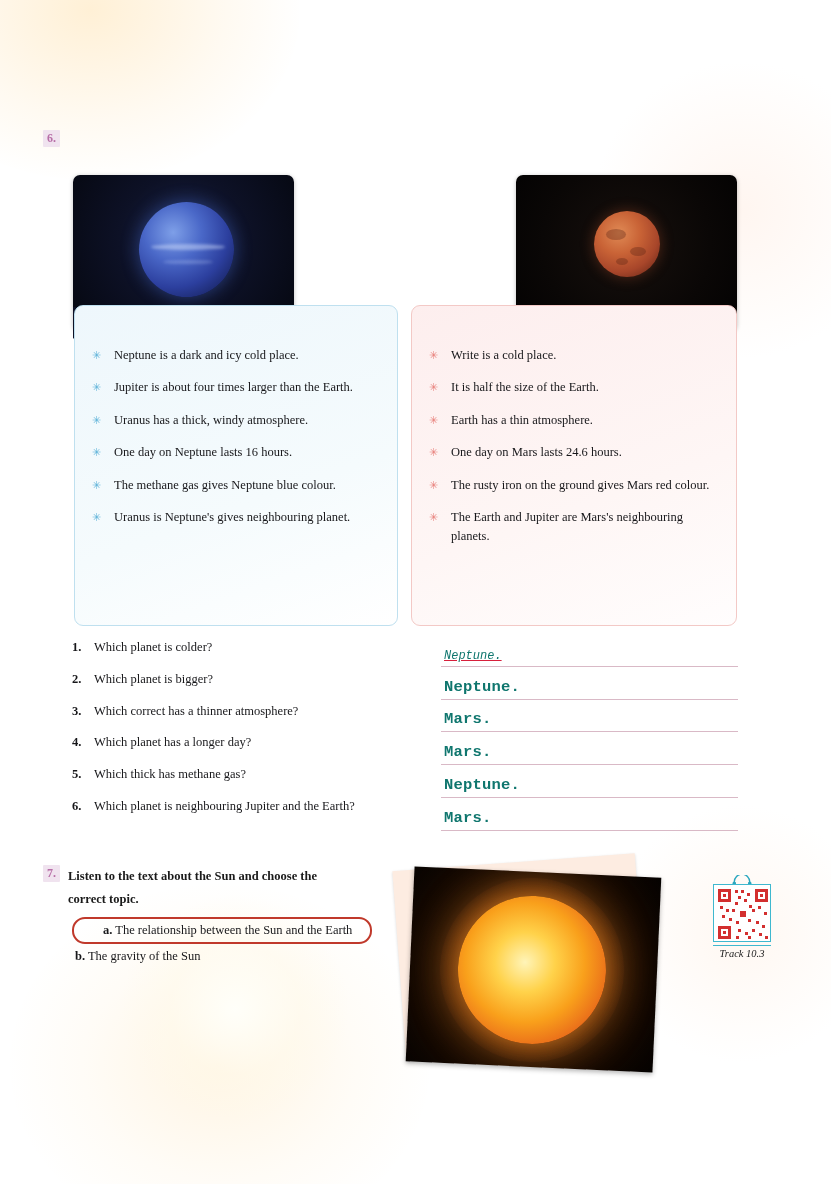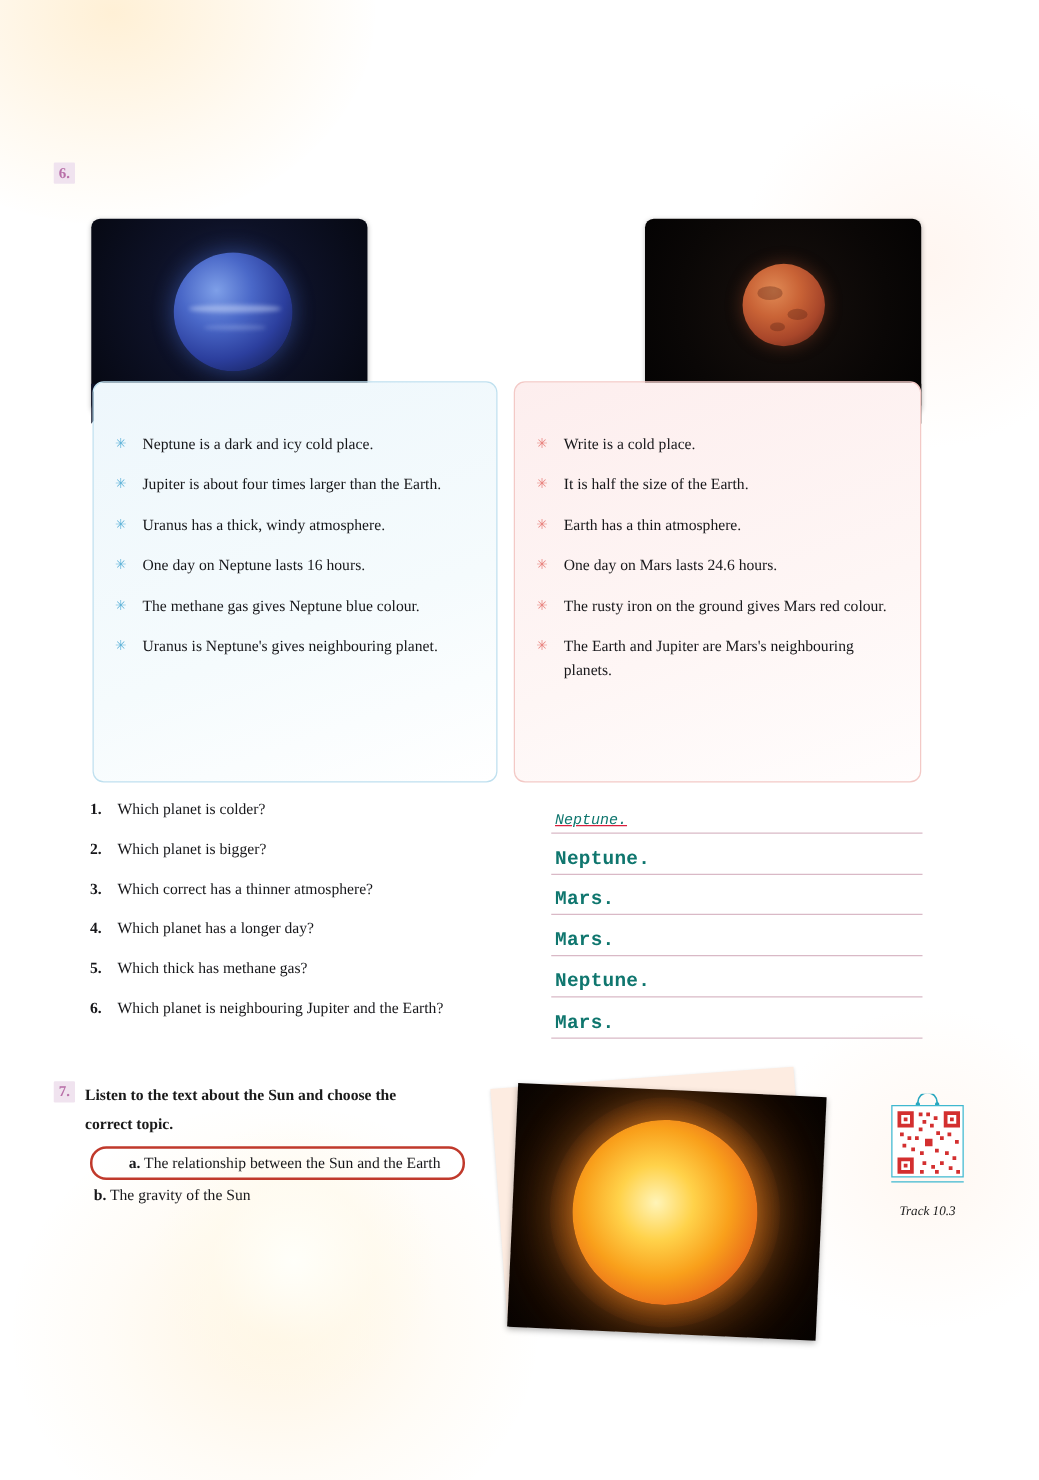--- a/index.html
+++ b/index.html
@@ -330,21 +330,21 @@
     height: 12px;
     color: #2aa7bf;
   }
   .track-label {
     margin-top: 3px;
     font-family: "Liberation Serif", serif;
     font-style: italic;
     font-size: 10.5px;
     color: #1a1a1a;
     border-top: 1px solid #3fb8cf;
-    padding-top: 18px;
+    padding-top: 2px;
   }
 </style>
 </head>
 <body>
 
 <div class="page">
 
   <div class="glow glow-tl"></div>
   <div class="glow glow-tr"></div>
   <div class="glow glow-bl"></div>

